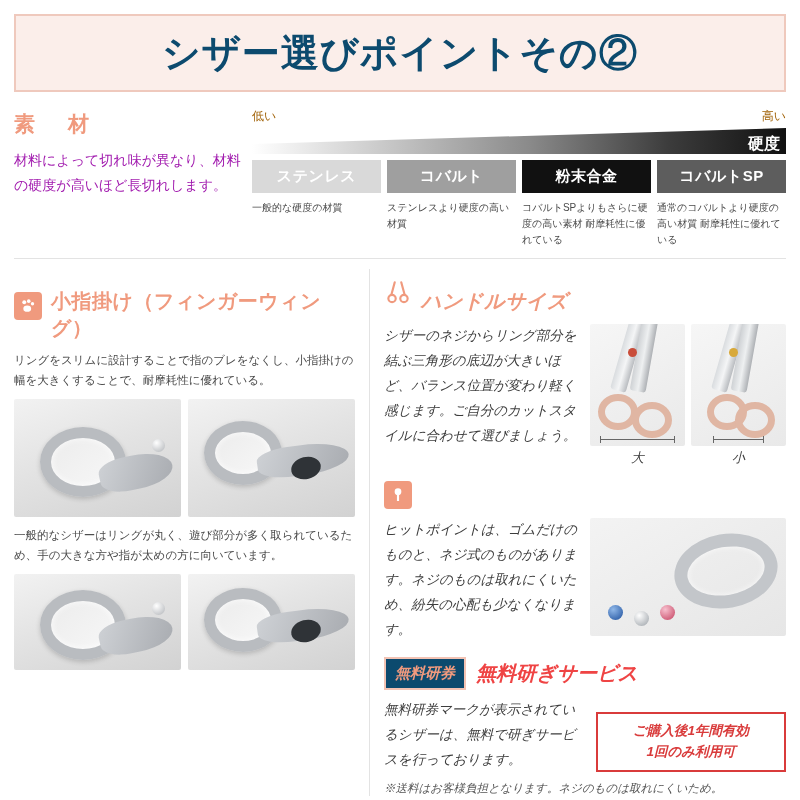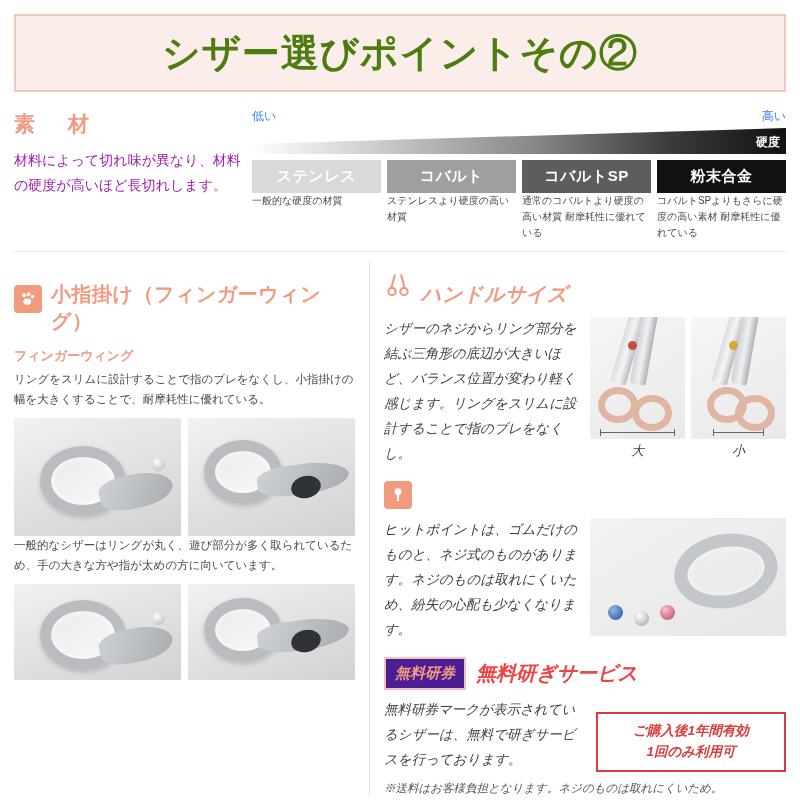--- a/index.html
+++ b/index.html
@@ -17,21 +17,21 @@
     margin: 14px 14px 0 14px;
     height: 78px;
     background: #fbeeea;
     border: 2px solid #efc9bd;
     display: flex; align-items: center; justify-content: center;
   }
   .header-title {
     font-size: 38px;
     font-weight: bold;
     letter-spacing: 1px;
-    color: #4d7c0f;
+    color: #0c4a6e;
   }
 
   
   .material {
     margin: 14px 14px 0 14px;
     display: flex;
     border-bottom: 1px solid #e3e3e3;
     padding-bottom: 10px;
   }
   .material-left { width: 238px; padding-right: 10px; }
@@ -43,39 +43,40 @@
     margin: 4px 0 10px 0;
   }
   .material-desc {
     font-size: 14px;
     line-height: 1.75;
     color: #a21caf;
   }
   .material-right { flex: 1; padding-top: 2px; }
   .scale-labels {
     display: flex; justify-content: space-between;
-    font-size: 12px; color: #3b82f6; margin-bottom: 3px;
+    font-size: 12px; color: #a16207; margin-bottom: 3px;
   }
   .gradient-wrap { position: relative; height: 26px; margin-bottom: 6px; }
   .gradient-bar {
     position: absolute; left: 0; right: 0; top: 0; height: 26px;
     background: linear-gradient(90deg,#ffffff 0%,#cfcfcf 22%,#8a8a8a 52%,#3c3c3c 78%,#111111 100%);
     clip-path: polygon(0% 62%, 100% 0%, 100% 100%, 0% 100%);
   }
   .gradient-label {
     position: absolute; right: 6px; top: 6px;
-    color: #fff; font-size: 12px; font-weight: bold;
+    color: #fff; font-size: 16px; font-weight: bold;
   }
   .mat-cols { display: flex; gap: 6px; }
   .mat-col { flex: 1; }
   .mat-chip {
     text-align: center;
     font-size: 15px;
     font-weight: bold;
     padding: 7px 0;
+    margin-bottom: 7px;
     letter-spacing: 0.5px;
   }
   .chip-1 { background: #d9d9d9; color: #ffffff; }
   .chip-2 { background: #9f9f9f; color: #ffffff; }
   .chip-3 { background: #5d5d5d; color: #ffffff; }
   .chip-4 { background: #111111; color: #ffffff; }
   .mat-note { font-size: 10px; line-height: 1.6; color: #4a4a4a; }
 
   
   .body { display: flex; margin: 10px 14px 0 14px; }
@@ -182,21 +183,21 @@
   }
   .bead { position: absolute; width: 15px; height: 15px; border-radius: 50%; bottom: 16px; }
   .bead-blue { background: radial-gradient(circle at 35% 30%,#8fb7e8,#1d4f9c); left: 18px; }
   .bead-silver { background: radial-gradient(circle at 35% 30%,#ffffff,#9aa0a6); left: 44px; bottom: 10px; }
   .bead-pink { background: radial-gradient(circle at 35% 30%,#f7c0ce,#c4405f); left: 70px; bottom: 16px; }
 
   .free-head { display: flex; align-items: center; gap: 10px; margin-bottom: 8px; }
   .free-badge {
     border: 2px solid #f3c3b4; color: #f09a7e;
     font-size: 15px; font-weight: bold; padding: 5px 9px;
-    background: #4c1d95;
+    background: #0c4a6e;
   }
   .free-title { color: #ef4444; font-size: 20px; font-weight: bold; }
   .free-wrap { display: flex; gap: 10px; }
   .free-text { flex: 1; }
   .valid-box {
     width: 190px; flex: 0 0 auto;
     border: 2px solid #d93b3b; color: #d93b3b;
     font-size: 13.5px; font-weight: bold; text-align: center;
     padding: 7px 4px; line-height: 1.55; align-self: flex-start; margin-top: 14px;
   }
@@ -228,27 +229,27 @@
       <div class="mat-cols">
         <div class="mat-col">
           <div class="mat-chip chip-1">ステンレス</div>
           <div class="mat-note">一般的な硬度の材質</div>
         </div>
         <div class="mat-col">
           <div class="mat-chip chip-2">コバルト</div>
           <div class="mat-note">ステンレスより硬度の高い材質</div>
         </div>
         <div class="mat-col">
+          <div class="mat-chip chip-4">粉末合金</div>
+          <div class="mat-note">コバルトSPよりもさらに硬度の高い素材
+耐摩耗性に優れている</div>
+        </div>
+        <div class="mat-col">
           <div class="mat-chip chip-3">コバルトSP</div>
           <div class="mat-note">通常のコバルトより硬度の高い材質
-耐摩耗性に優れている</div>
-        </div>
-        <div class="mat-col">
-          <div class="mat-chip chip-4">粉末合金</div>
-          <div class="mat-note">コバルトSPよりもさらに硬度の高い素材
 耐摩耗性に優れている</div>
         </div>
       </div>
     </div>
   </div>
 
   <div class="body">
 
     <div class="col-left">
       <div class="sec-head">
@@ -256,37 +257,36 @@
           <svg width="18" height="18" viewBox="0 0 24 24" aria-hidden="true">
             <circle cx="7" cy="7" r="2.6" fill="#fff"></circle>
             <circle cx="13" cy="5.5" r="2.4" fill="#fff"></circle>
             <circle cx="18" cy="9" r="2.2" fill="#fff"></circle>
             <ellipse cx="11" cy="15.5" rx="5.2" ry="4.2" fill="#fff"></ellipse>
           </svg>
         </div>
         <div class="sec-title">小指掛け（フィンガーウィング）</div>
       </div>
 
-      <div class="sub-head">フィンガーウィング</div>
       <div class="small">リングをスリムに設計することで指のブレをなくし、小指掛けの幅を大きくすることで、耐摩耗性に優れている。</div>
 
       <div class="photo-row">
         <div class="photo">
           <div class="ring r1"></div>
           <div class="tail t1"></div>
           <div class="nub"></div>
         </div>
         <div class="photo">
           <div class="ring r2"></div>
           <div class="tail t2"></div>
           <div class="blob"></div>
         </div>
       </div>
 
-      <div class="small" style="">一般的なシザーはリングが丸く、遊び部分が多く取られているため、手の大きな方や指が太めの方に向いています。</div>
+      <div class="small" style="margin-top:9px;">一般的なシザーはリングが丸く、遊び部分が多く取られているため、手の大きな方や指が太めの方に向いています。</div>
 
       <div class="photo-row">
         <div class="photo short">
           <div class="ring r1" style="top:16px;"></div>
           <div class="tail t1" style="top:44px;"></div>
           <div class="nub" style="top:28px;"></div>
         </div>
         <div class="photo short">
           <div class="ring r2" style="top:14px;"></div>
           <div class="tail t2" style="top:36px;"></div>
@@ -302,21 +302,21 @@
           <svg width="26" height="26" viewBox="0 0 24 24" aria-hidden="true">
             <path d="M9 3 L6 14 M15 3 L18 14" stroke="#f09a7e" stroke-width="2" fill="none" stroke-linecap="round"></path>
             <circle cx="6.5" cy="18" r="3.4" stroke="#f09a7e" stroke-width="2" fill="none"></circle>
             <circle cx="17.5" cy="18" r="3.4" stroke="#f09a7e" stroke-width="2" fill="none"></circle>
           </svg>
         </div>
         <div class="sec-title">ハンドルサイズ</div>
       </div>
 
       <div class="hand-wrap">
-        <div class="hand-text para">シザーのネジからリング部分を結ぶ三角形の底辺が大きいほど、バランス位置が変わり軽く感じます。リングをスリムに設計することで指のブレをなくし。</div>
+        <div class="hand-text para">シザーのネジからリング部分を結ぶ三角形の底辺が大きいほど、バランス位置が変わり軽く感じます。ご自分のカットスタイルに合わせて選びましょう。</div>
         <div class="hand-photos">
           <div class="hand-photo-row">
             <div class="hand-photo">
               <div class="blade"></div>
               <div class="blade blade2"></div>
               <div class="screwdot"></div>
               <div class="handle-ring hr1"></div>
               <div class="handle-ring hr2"></div>
               <div class="measure"></div>
             </div>

